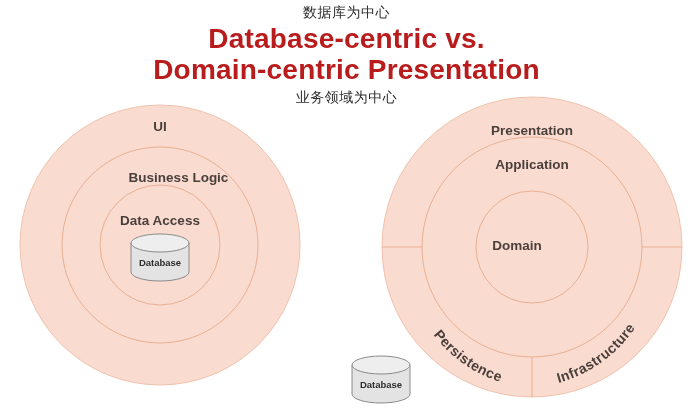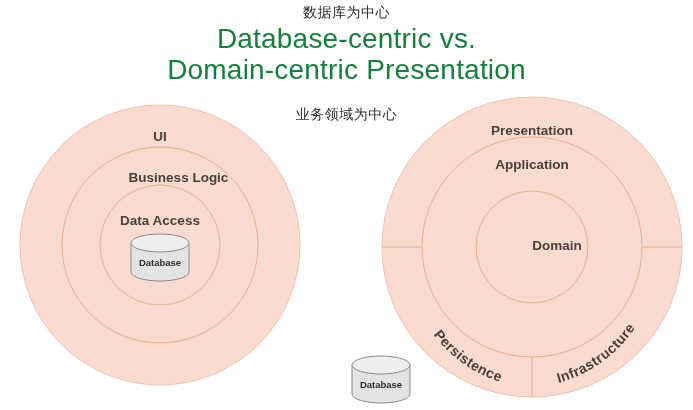--- a/index.html
+++ b/index.html
@@ -42,27 +42,27 @@
     pointer-events: none;
   }
   .cn-note {
     font-family: "DejaVu Sans", sans-serif;
     font-size: 14px;
     color: #2b2b2b;
     line-height: 20px;
     letter-spacing: 0.5px;
   }
   .cn-note.top { margin-top: 2px; }
-  .cn-note.bottom { margin-top: 19px; }
+  .cn-note.bottom { margin-top: 2px; }
 
   .main-title {
     font-family: "Liberation Sans", sans-serif;
     font-size: 28px;
-    font-weight: 400;
-    color: #15803d;
+    font-weight: 700;
+    color: #b91c1c;
     line-height: 31px;
     letter-spacing: 0.2px;
     margin-top: 1px;
   }
   .main-title .line { display: block; }
 
   
   .ring-label {
     position: absolute;
     font-family: "Liberation Sans", sans-serif;
@@ -138,21 +138,21 @@
 
   <div class="title-wrap">
     <div class="cn-note top">数据库为中心</div>
     <div class="main-title">
       <span class="line">Database-centric vs.</span>
       <span class="line">Domain-centric Presentation</span>
     </div>
     <div class="cn-note bottom">业务领域为中心</div>
   </div>
 
-  <div class="ring-label lbl-lg" style="left:160px; top:136px;">UI</div>
+  <div class="ring-label lbl-lg" style="left:160px; top:126px;">UI</div>
   <div class="ring-label lbl-lg" style="left:160px; top:177px;padding-left:37px;">Business Logic</div>
   <div class="ring-label lbl-lg" style="left:160px; top:220px;">Data Access</div>
 
   <div class="ring-label lbl-lg" style="left:532px; top:130px;">Presentation</div>
   <div class="ring-label lbl-lg" style="left:532px; top:164px;">Application</div>
-  <div class="ring-label lbl-lg" style="left:557px; top:245px;">Domain</div>
+  <div class="ring-label lbl-lg" style="left:517px; top:245px;">Domain</div>
 
 </div>
 
 </body></html>

